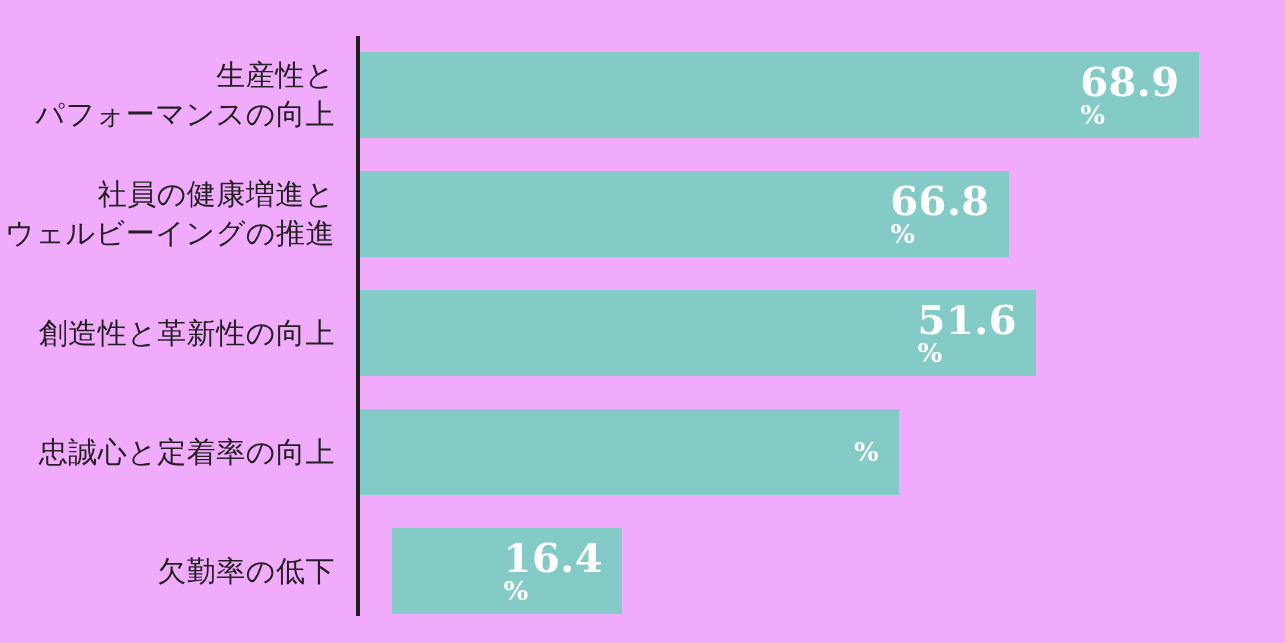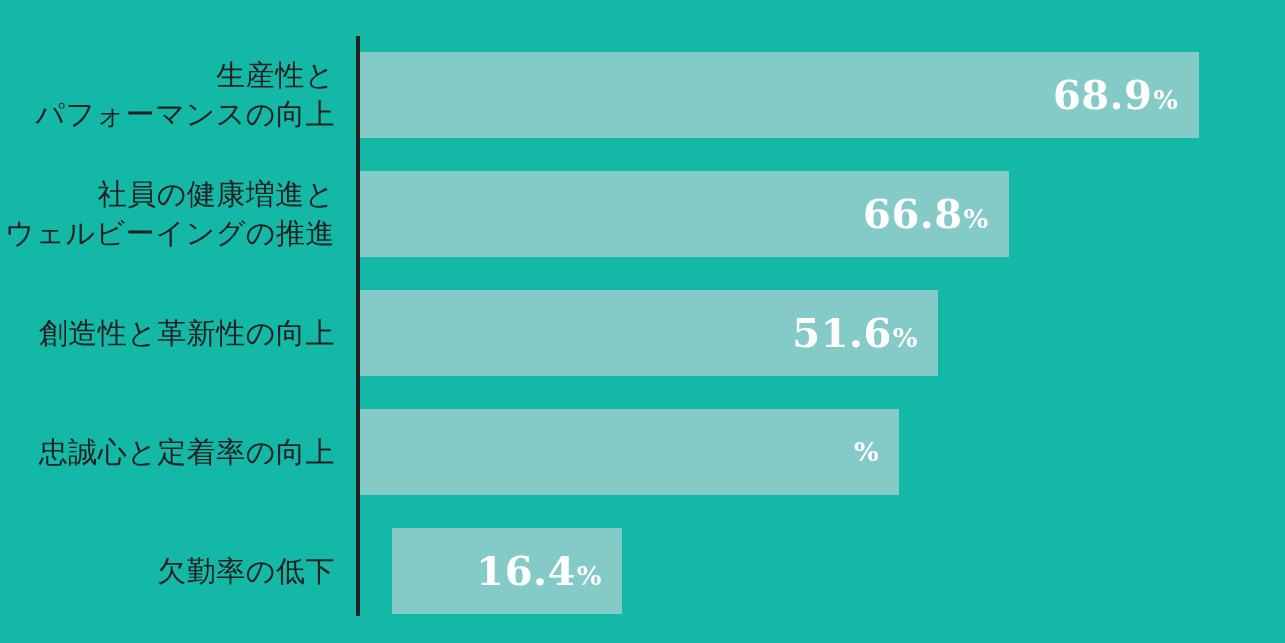--- a/index.html
+++ b/index.html
@@ -11,21 +11,21 @@
     width: 1285px;
     height: 643px;
     font-family: "Liberation Sans", sans-serif;
     overflow: hidden;
   }
 
   #chart-root {
     position: relative;
     width: 1285px;
     height: 643px;
-    background: #14b8a6;
+    background: #f0abfc;
   }
 
   
   #axis-line {
     position: absolute;
     left: 356px;
     top: 36px;
     width: 4px;
     height: 580px;
     background: #231f20;
@@ -83,20 +83,21 @@
     color: #ffffff;
     font-family: "DejaVu Serif", "Liberation Serif", serif;
     font-weight: 700;
     font-size: 40px;
     line-height: 1;
     letter-spacing: 0.5px;
     padding-right: 20px;
     white-space: nowrap;
     display: flex;
     align-items: baseline;
+    flex-direction: column;
   }
   .bar-value .pct {
     font-size: 26px;
     margin-left: 1px;
   }
 </style>
 </head>
 <body>
 
 <div id="chart-root">
@@ -127,21 +128,21 @@
             <span>66.8</span>
               <span class="pct">%</span>
           </div>
         </div>
       </div>
     </div>
 
     <div class="bar-row">
       <div class="cat-label">創造性と革新性の向上</div>
       <div class="bar-wrap">
-        <div class="bar" style="width: 564px; padding-left: 14px;">
+        <div class="bar" style="width: 676px;">
           <div class="bar-value">
             <span>51.6</span>
               <span class="pct">%</span>
           </div>
         </div>
       </div>
     </div>
 
     <div class="bar-row">
       <div class="cat-label">忠誠心と定着率の向上</div>

